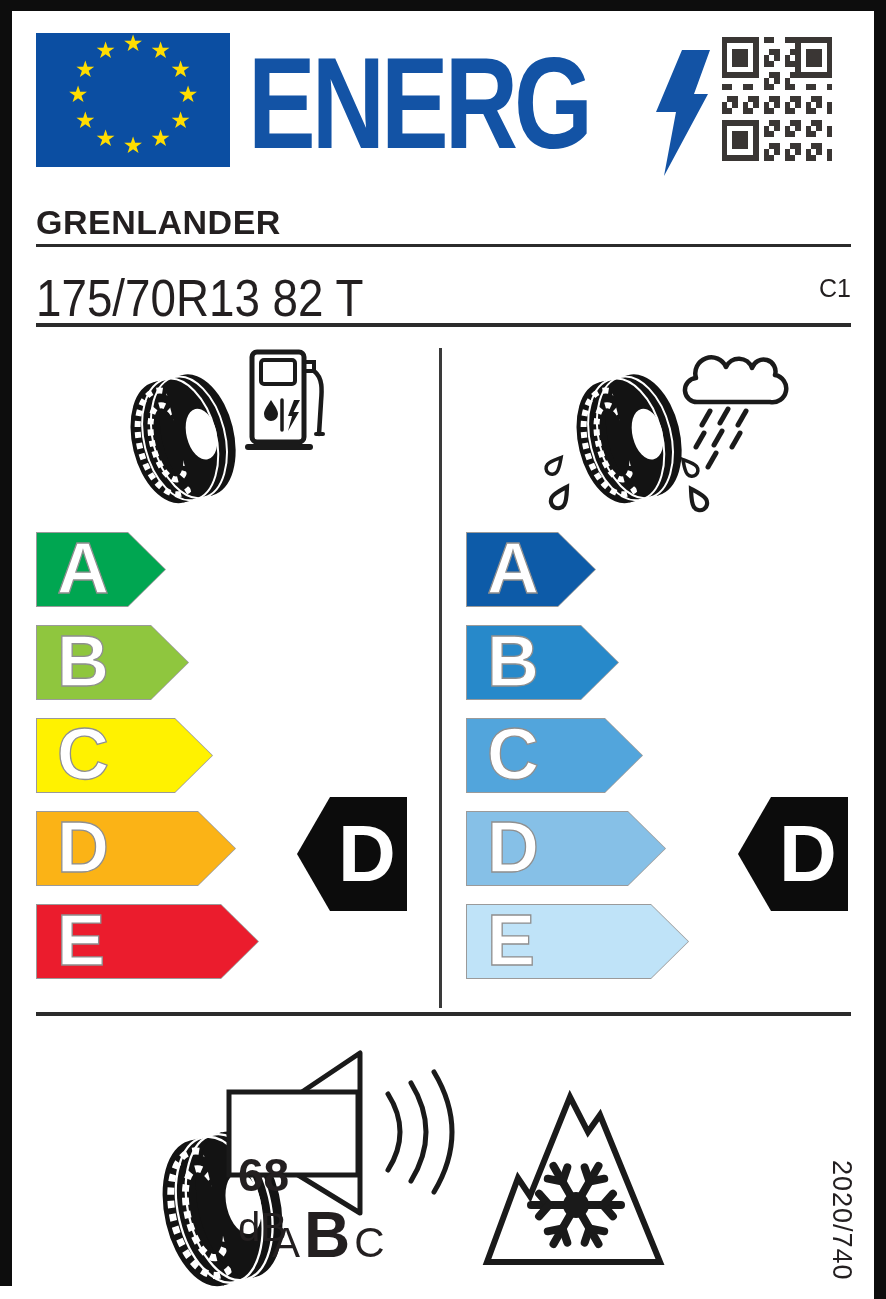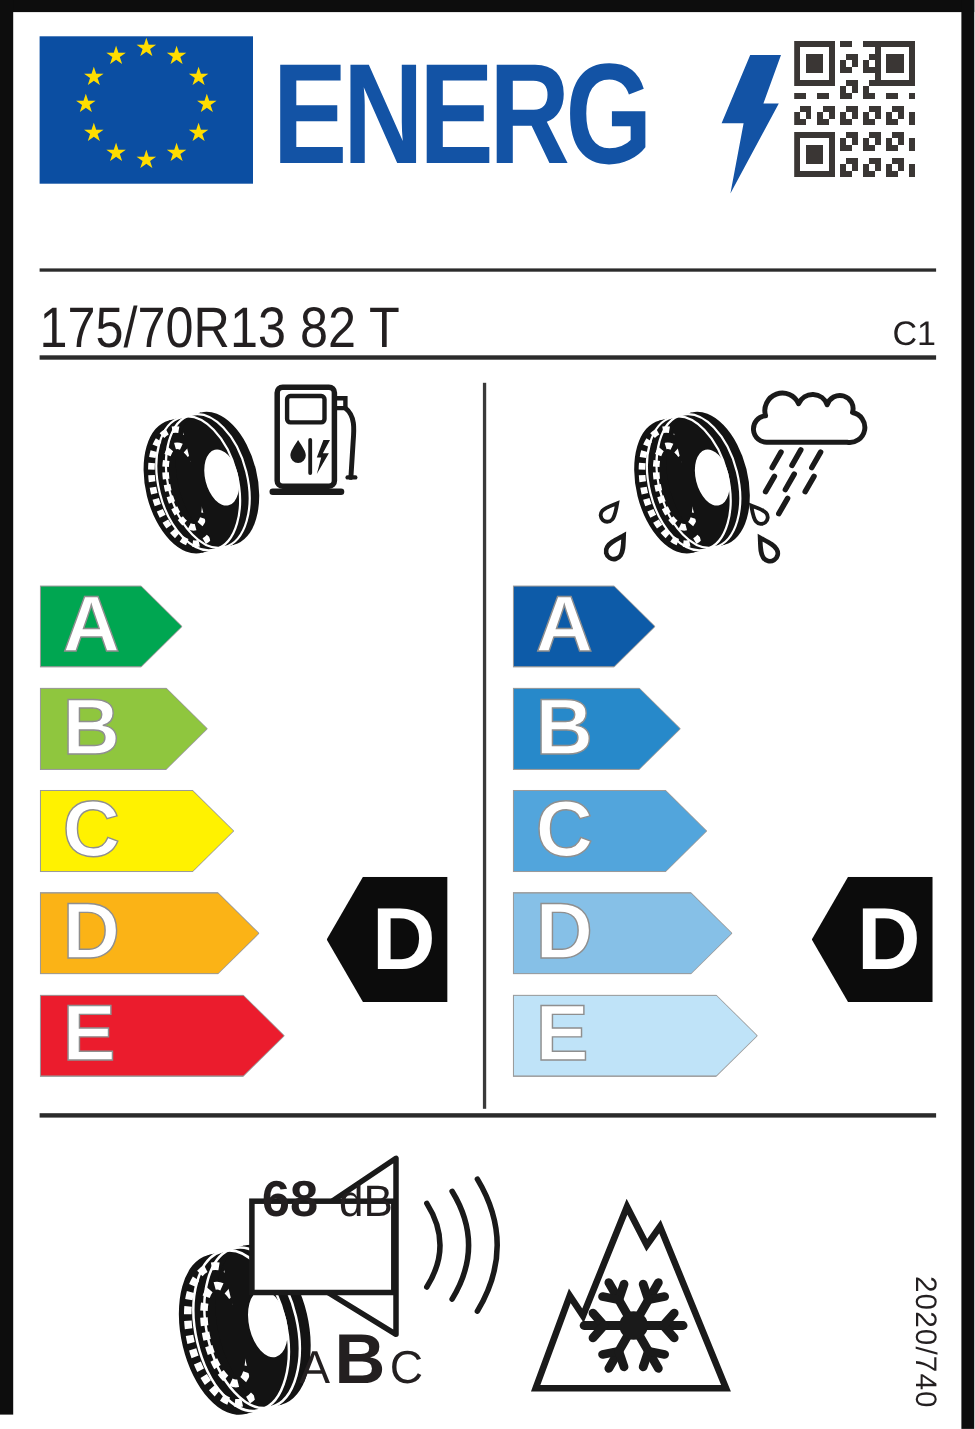--- a/index.html
+++ b/index.html
@@ -22,38 +22,38 @@
   .qr{left:722px;top:37px;width:110px;height:124px;}
 
   
   .supplier{left:36px;top:203px;font-size:34px;font-weight:bold;letter-spacing:.5px;}
   .model{right:35px;top:205px;font-size:33px;}
   .hline{left:36px;width:815px;background:#2b2b2b;}
   .l1{top:244px;height:3px;}
   .l2{top:323px;height:4px;}
   .l3{top:1012px;height:4px;}
   .size{left:36px;top:268px;font-size:52px;transform:scaleX(.88);transform-origin:left top;white-space:nowrap;}
-  .tclass{right:35px;top:286px;font-size:31px;}
+  .tclass{right:35px;top:274px;font-size:25px;}
 
   .vdivider{left:439px;top:348px;width:3px;height:660px;background:#3a3a3a;}
 
   
   .arr{position:absolute;height:75px;background:#9a9a9a;
        clip-path:polygon(0 0,calc(100% - 38px) 0,100% 50%,calc(100% - 38px) 100%,0 100%);}
   .arr::before{content:"";position:absolute;inset:1px;background:var(--c,#ccc);
        clip-path:polygon(0 0,calc(100% - 37px) 0,100% 50%,calc(100% - 37px) 100%,0 100%);}
   .arr .lt{position:relative;display:block;padding-left:21px;font-size:72px;line-height:73px;
        font-weight:bold;color:#fff;-webkit-text-stroke:1.3px #8f8f8f;}
   .ind{position:absolute;width:110px;height:114px;background:var(--c,#0c0c0c);
        clip-path:polygon(0 50%,30% 0,100% 0,100% 100%,30% 100%);
        display:flex;align-items:center;justify-content:center;padding-left:30px;box-sizing:border-box;}
   .ind .lt{font-size:80px;font-weight:bold;color:#fff;line-height:80px;}
 
   
-  .dbbox{left:238px;top:1066px;display:flex;align-items:baseline;gap:19px;}
+  .dbbox{left:238px;top:1152px;display:flex;align-items:baseline;gap:9px;flex-direction:column;}
   .dbval{font-size:46px;font-weight:bold;line-height:46px;}
   .dbunit{font-size:40px;line-height:40px;}
   .abc{left:272px;top:1206px;display:flex;align-items:baseline;gap:3px;letter-spacing:1px;}
   .abc .s{font-size:42px;line-height:42px;}
   .abc .big{font-size:64px;line-height:58px;font-weight:bold;}
   .reg{left:826px;top:1160px;font-size:27px;letter-spacing:1px;writing-mode:vertical-rl;}
 </style>
 </head>
 <body>
 
@@ -311,20 +311,21 @@
           <rect x="9" y="20" width="1" height="1"></rect>
           <rect x="12" y="20" width="1" height="1"></rect>
           <rect x="13" y="20" width="1" height="1"></rect>
           <rect x="16" y="20" width="1" height="1"></rect>
           <rect x="17" y="20" width="1" height="1"></rect>
           <rect x="20" y="20" width="1" height="1"></rect>
         </g>
     </svg>
   </div>
 
+  <div class="abs supplier">GRENLANDER</div>
   <div class="abs hline l1"></div>
 
   <div class="abs size">175/70R13 82 T</div>
   <div class="abs tclass">C1</div>
   <div class="abs hline l2"></div>
 
   <div class="abs" style="left:118px;top:348px;">
     <svg width="210" height="168" viewBox="0 0 210 168">
       <use href="#tireshape" transform="translate(12,20)"></use>
       <g transform="translate(128,2)" stroke="#1a1a1a" fill="none" stroke-linecap="round">

